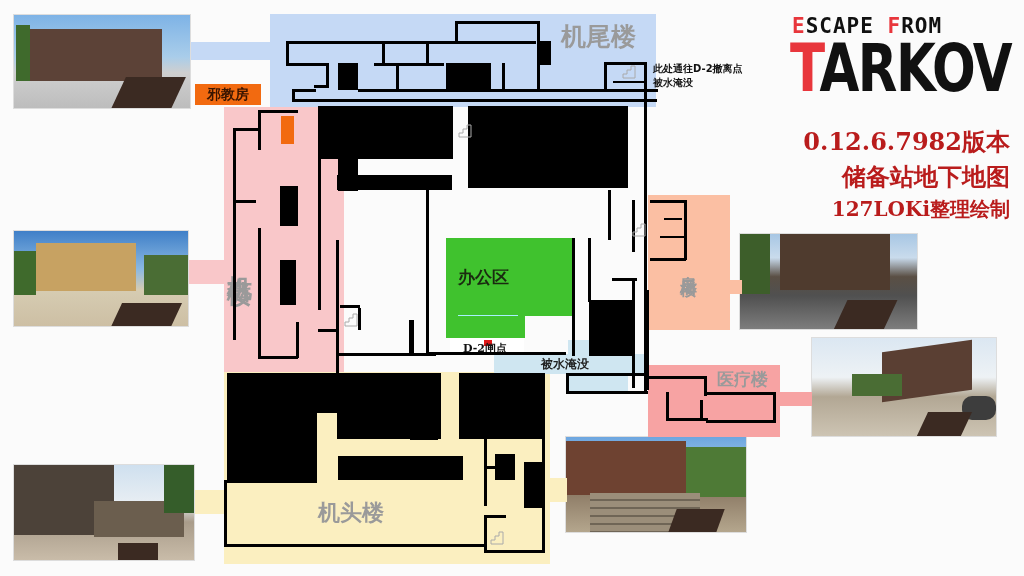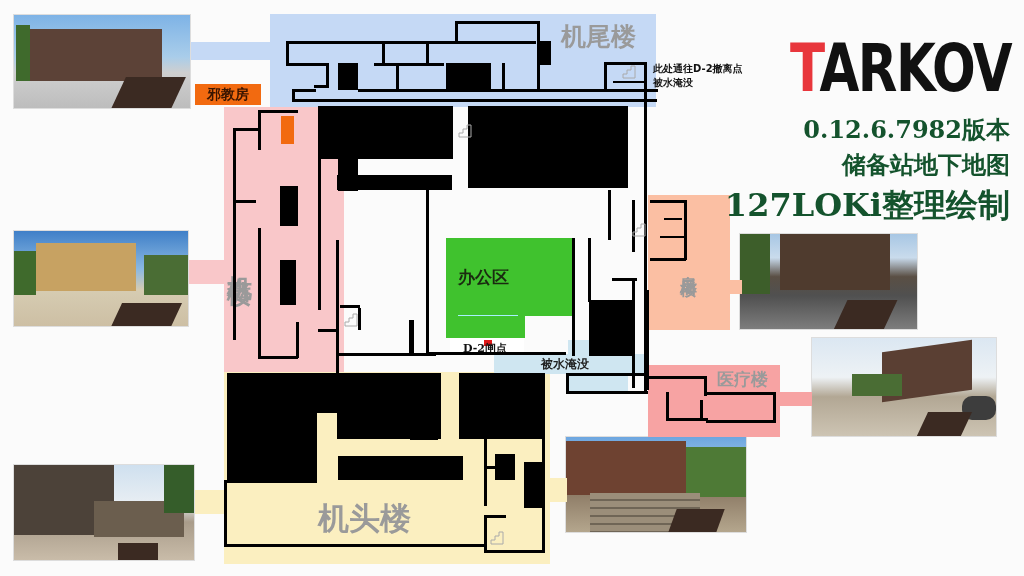--- a/index.html
+++ b/index.html
@@ -6,21 +6,21 @@
   html, body { width: 1024px; height: 576px; overflow: hidden; background: #fbfbfb; }
   body { position: relative; font-family: "DejaVu Sans", sans-serif; }
   .abs { position: absolute; }
   .zone { position: absolute; }
   .blk { position: absolute; background: #000; }
   .wall { position: absolute; background: #000; }
   .photo { position: absolute; overflow: hidden; border: 1px solid #ddd; }
   .zone-label { position: absolute; color: #9a9a9a; font-weight: bold; font-family: "DejaVu Sans", sans-serif; }
   .vlabel { writing-mode: vertical-rl; text-orientation: upright; letter-spacing: 2px; }
   .stairs { position: absolute; width: 16px; height: 16px; }
-  .title-block { position: absolute; right: 14px; text-align: right; font-family: "DejaVu Serif", serif; font-weight: bold; color: #14532d; }
+  .title-block { position: absolute; right: 14px; text-align: right; font-family: "DejaVu Serif", serif; font-weight: bold; color: #b91c1c; margin-top: 12px; }
 </style>
 </head>
 <body>
 
 <div class="photo" style="left:13px;top:14px;width:178px;height:95px;background:linear-gradient(180deg,#7eb3e6 0%,#a9cdea 45%,#cfcfcf 62%,#bdbdbd 100%);">
   <div class="abs" style="left:8px;top:14px;width:140px;height:52px;background:#5c4237;"></div>
   <div class="abs" style="left:2px;top:10px;width:14px;height:56px;background:#3f6a2c;"></div>
   <div class="abs" style="left:104px;top:62px;width:60px;height:34px;background:#3b2a22;transform:skewX(-25deg);"></div>
 </div>
 <div class="photo" style="left:13px;top:230px;width:176px;height:97px;background:linear-gradient(180deg,#3f7fc8 0%,#8ab8e2 40%,#d6ccb2 62%,#cdbfa4 100%);">
@@ -63,21 +63,21 @@
 <div class="zone" style="left:270px;top:14px;width:386px;height:93px;background:#c5d9f5;"></div>
 <div class="zone-label" style="left:561px;top:20px;font-size:25px;">机尾楼</div>
 
 <div class="abs" style="left:195px;top:84px;width:66px;height:21px;background:#f26a10;color:#3a1500;font-weight:bold;font-size:14px;line-height:21px;text-align:center;">邪教房</div>
 
 <div class="zone" style="left:224px;top:107px;width:115px;height:268px;background:#f9c7c9;"></div>
 <div class="zone" style="left:300px;top:148px;width:44px;height:227px;background:#f9c7c9;"></div>
 <div class="zone-label vlabel" style="left:223px;top:256px;font-size:25px;">机右楼</div>
 
 <div class="zone" style="left:224px;top:372px;width:326px;height:192px;background:#fbefc0;"></div>
-<div class="zone-label" style="left:318px;top:498px;font-size:31px;">机头楼</div>
+<div class="zone-label" style="left:318px;top:498px;font-size:22px;">机头楼</div>
 
 <div class="zone" style="left:648px;top:195px;width:82px;height:135px;background:#fbbfa3;"></div>
 <div class="zone-label vlabel" style="left:678px;top:262px;font-size:17px;">皇后楼</div>
 
 <div class="zone" style="left:648px;top:365px;width:132px;height:72px;background:#f7a3a3;"></div>
 <div class="zone-label" style="left:717px;top:368px;font-size:17px;">医疗楼</div>
 
 <div class="zone" style="left:494px;top:354px;width:152px;height:20px;background:#cfe6f1;"></div>
 <div class="zone" style="left:568px;top:340px;width:60px;height:52px;background:#cfe6f1;"></div>
 <div class="abs" style="left:541px;top:356px;font-size:12px;font-weight:bold;color:#222;">被水淹没</div>
@@ -204,19 +204,22 @@
     <path d="M2 14 H14 V2 H10 V6 H6 V10 H2 Z" fill="none" stroke="#aaa" stroke-width="1"></path>
   </svg>
 <svg class="stairs" style="left:631px;top:222px;" viewBox="0 0 16 16">
     <path d="M2 14 H14 V2 H10 V6 H6 V10 H2 Z" fill="none" stroke="#aaa" stroke-width="1"></path>
   </svg>
 <svg class="stairs" style="left:489px;top:530px;" viewBox="0 0 16 16">
     <path d="M2 14 H14 V2 H10 V6 H6 V10 H2 Z" fill="none" stroke="#aaa" stroke-width="1"></path>
   </svg>
 
 <div class="abs" style="left:790px;top:14px;width:222px;height:100px;">
+  <div class="abs" style="left:2px;top:0;font-family:'DejaVu Sans Mono',monospace;font-weight:bold;font-size:21px;letter-spacing:1px;color:#111;">
+    <span style="color:#e8363c;">E</span><span>SCAPE </span><span style="color:#e8363c;">F</span><span>ROM</span>
+  </div>
   <div class="abs" style="left:0;top:20px;font-family:'DejaVu Sans',sans-serif;font-weight:bold;font-size:66px;line-height:70px;letter-spacing:-2px;color:#111;transform:scaleX(0.78);transform-origin:left top;">
     <span style="color:#e8363c;">T</span><span>ARKOV</span>
   </div>
 </div>
 <div class="title-block" style="top:114px;font-size:24px;">0.12.6.7982版本</div>
 <div class="title-block" style="top:149px;font-size:24px;">储备站地下地图</div>
-<div class="title-block" style="top:184px;font-size:32px;">127LOKi整理绘制</div>
+<div class="title-block" style="top:184px;font-size:20px;">127LOKi整理绘制</div>
 
 </body></html>

